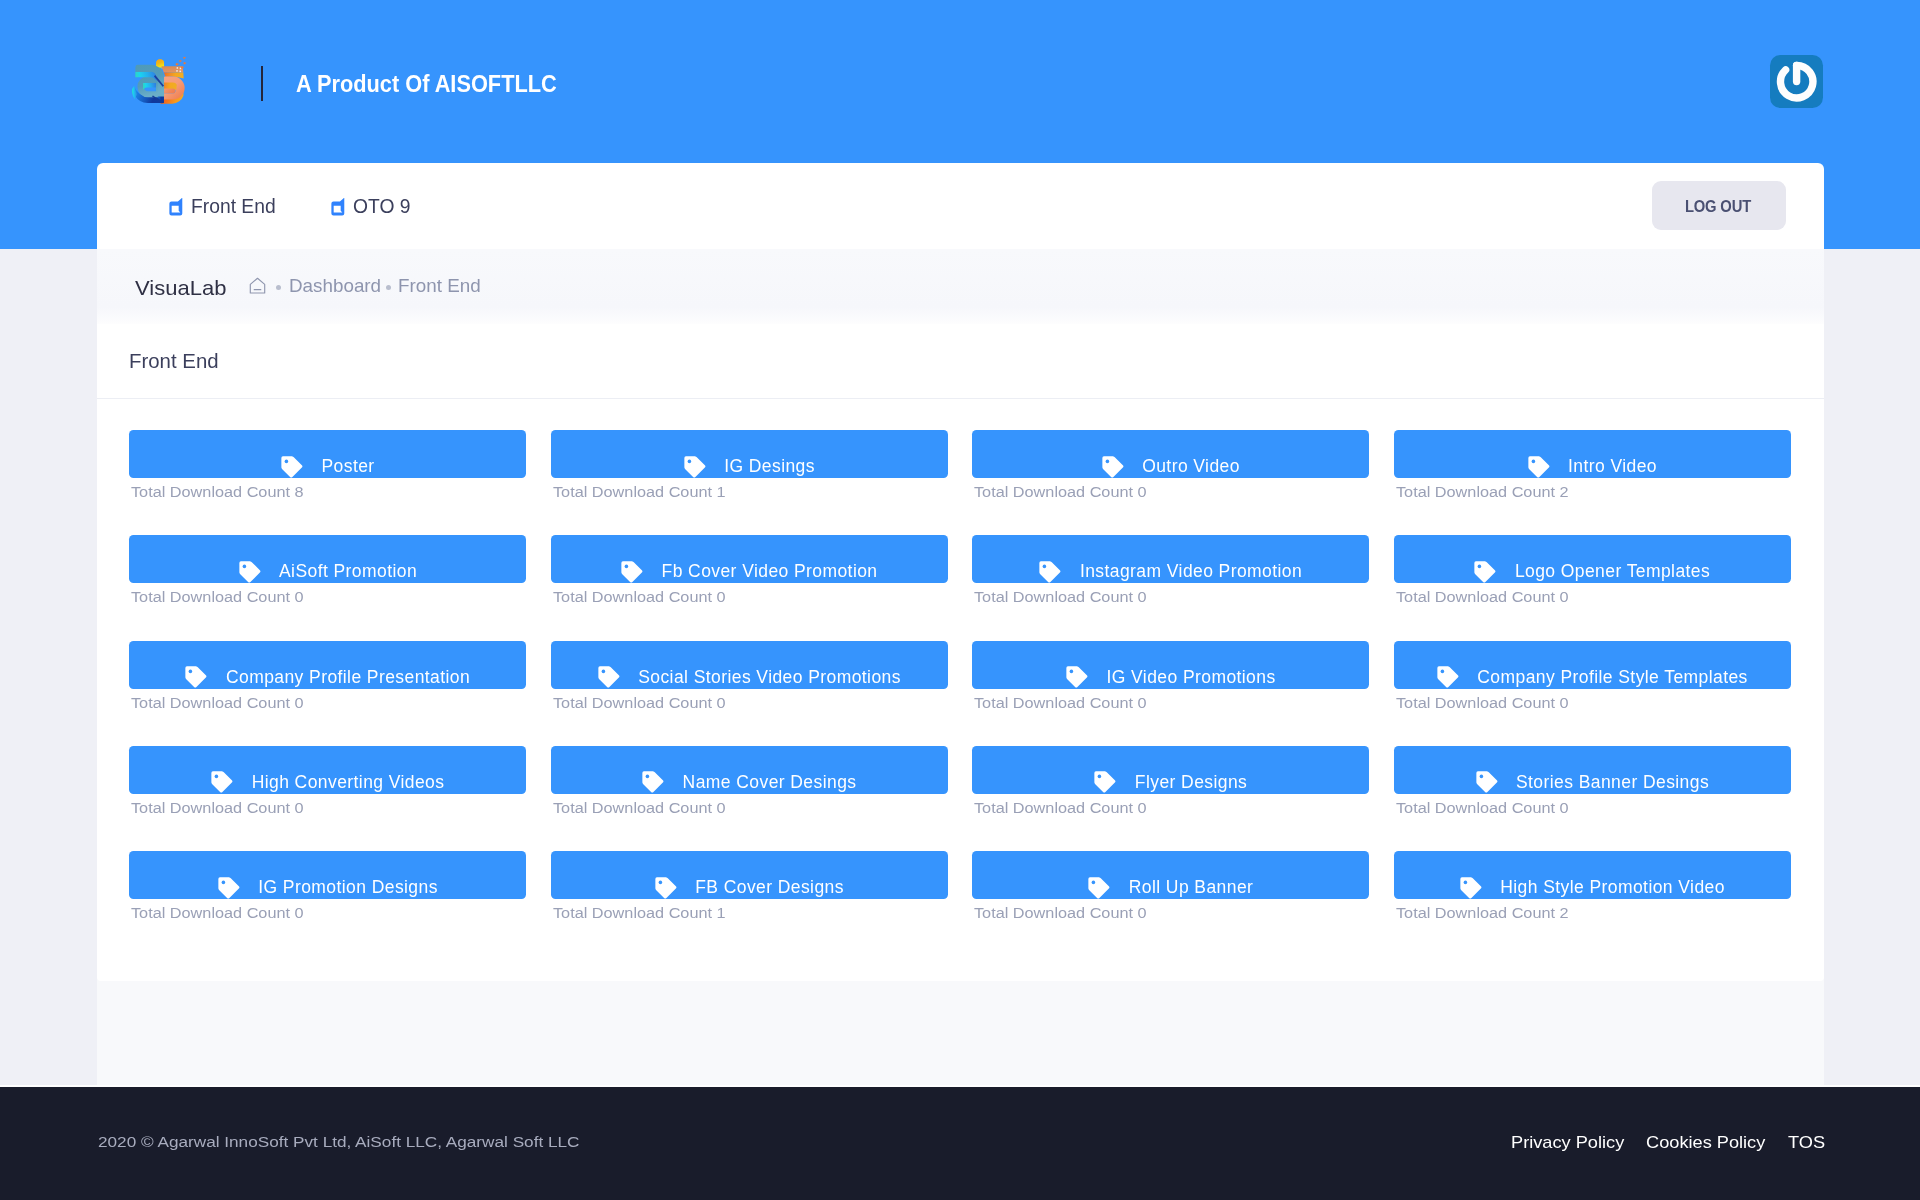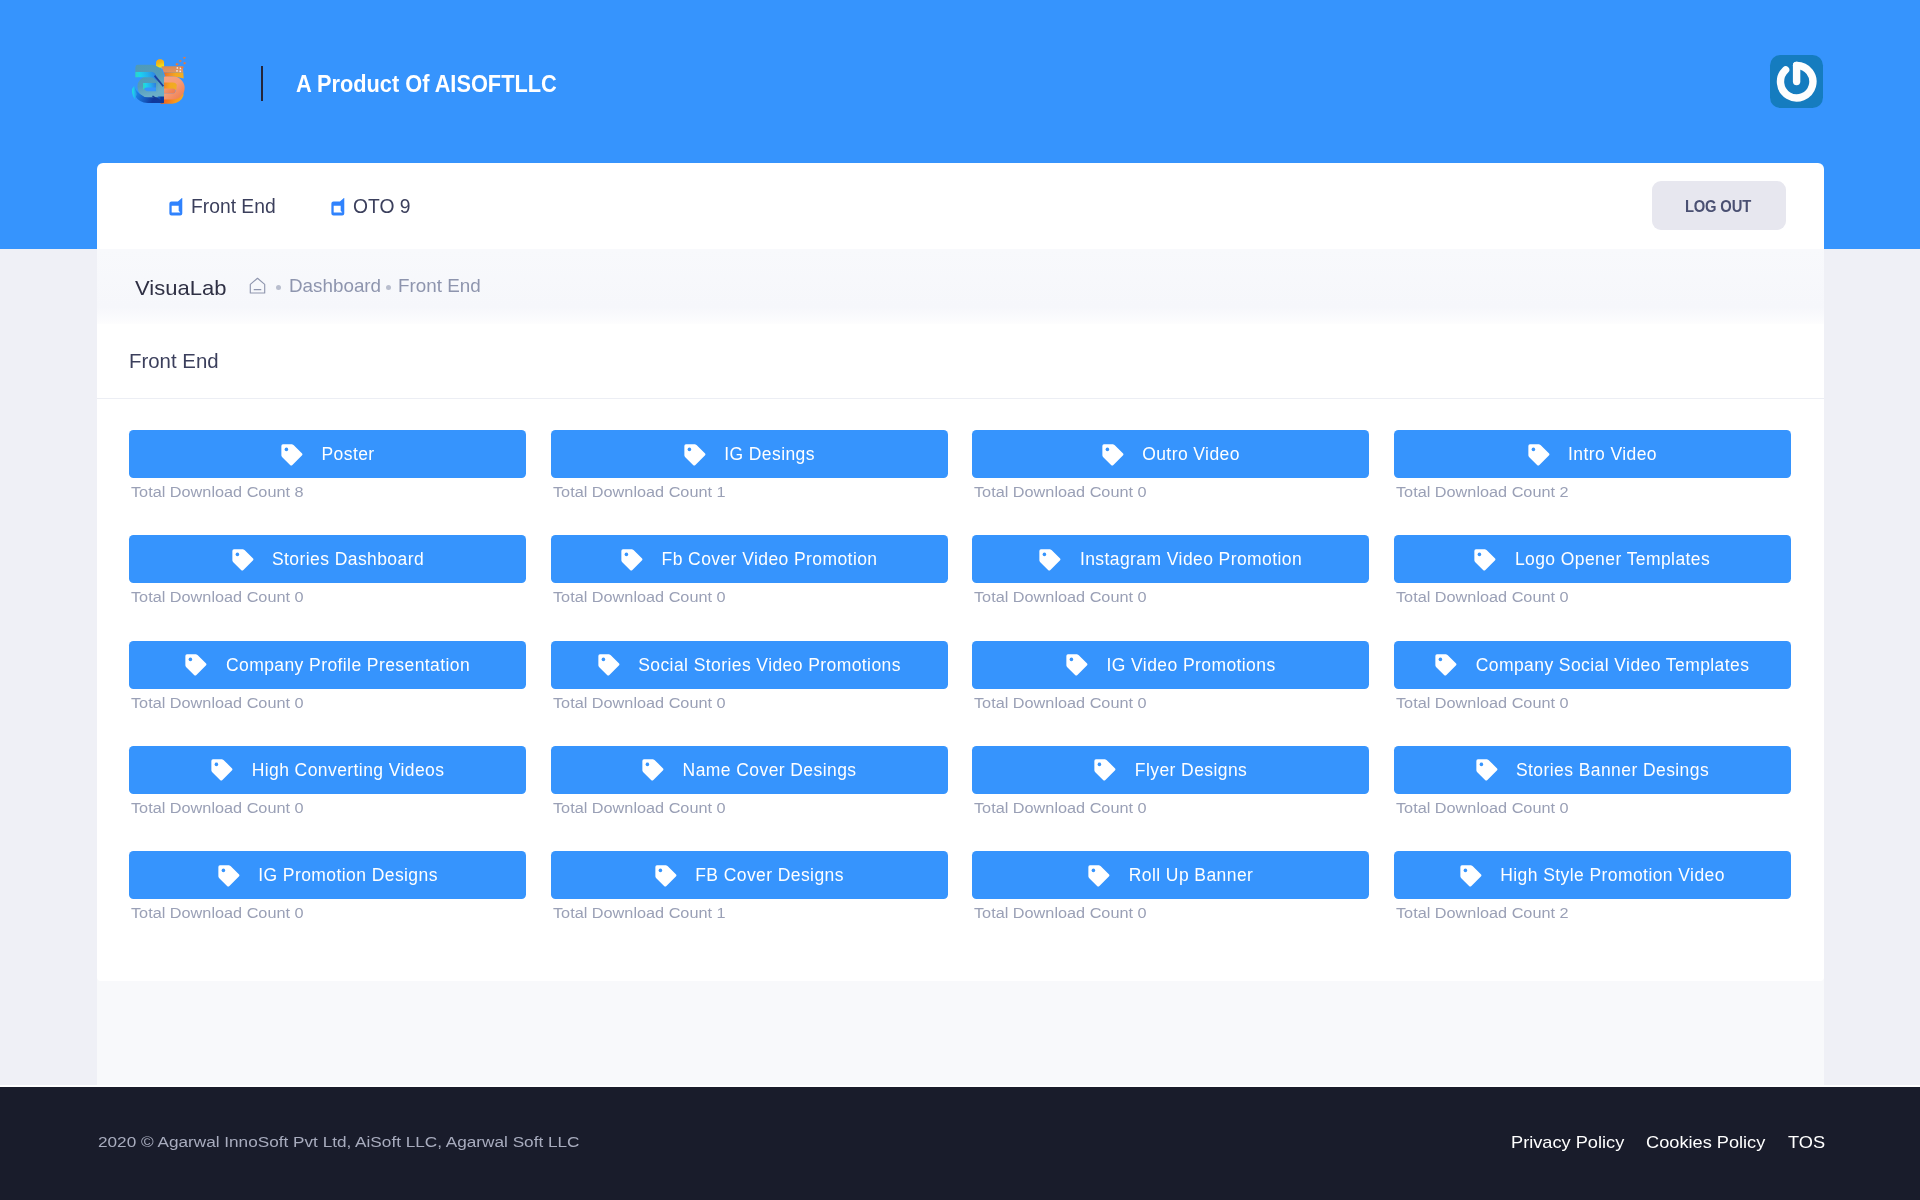--- a/index.html
+++ b/index.html
@@ -34,21 +34,21 @@
             transform:scaleX(1.035);transform-origin:left center;line-height:22px;white-space:nowrap;}
   .dot{position:absolute;top:284.5px;width:5.3px;height:5.3px;border-radius:50%;background:#b9bece;}
 
   .panel{position:absolute;left:97px;top:324px;width:1727px;height:657px;background:#ffffff;border-radius:0 0 4px 4px;}
   .panelhead{position:absolute;left:0;top:0;width:100%;height:74px;border-bottom:1px solid #eceef4;}
   .panelhead span{position:absolute;left:32px;top:24px;font-size:20px;font-weight:400;color:#3b3f5c;
                   transform:scaleX(1.02);transform-origin:left center;line-height:26px;white-space:nowrap;}
   .grid{position:absolute;left:32.3px;top:106px;width:1663px;}
   .cell{position:absolute;width:397px;}
   .tagbtn{position:absolute;left:0;top:0;width:397px;height:48px;border-radius:4.5px;background:#3694fd;}
-  .tagbtn .inner{position:absolute;left:0;top:0;width:397px;height:48px;display:flex;align-items:center;justify-content:center;}
+  .tagbtn .inner{position:absolute;left:0;top:12px;width:397px;height:48px;display:flex;align-items:center;justify-content:center;}
   .tagbtn .tic{width:22px;height:22px;margin-right:18.5px;flex:none;margin-top:1px;}
   .tagbtn .tlbl{color:#fff;font-size:17.5px;font-weight:400;line-height:22px;white-space:nowrap;
                 letter-spacing:0.42px;}
   .count{position:absolute;left:2px;top:52px;font-size:15.2px;color:#9aa0b6;transform:scaleX(1.07);
          transform-origin:left center;line-height:20px;white-space:nowrap;}
 
   .contentcol{position:absolute;left:97px;top:324px;width:1727px;height:762px;background:#f8f9fb;}
   .footsep{position:absolute;left:0;top:1085px;width:1920px;height:2px;background:#ffffff;}
   .footer{position:absolute;left:0;top:1087px;width:1920px;height:113px;background:#191c2b;}
   .copyright{position:absolute;left:98px;top:1132px;font-size:15.4px;color:#a8acbe;transform:scaleX(1.116);
@@ -263,21 +263,21 @@
         </div>
         <div class="count">Total Download Count 2</div>
       </div>
       <div class="cell" style="left: 0px; top: 105.25px;">
         <div class="tagbtn">
           <div class="inner">
             <span class="tic"><svg viewBox="0 0 24 24" width="100%" height="100%">
                 <path d="M12.4 0.4 H2.1 a1.7 1.7 0 0 0 -1.7 1.7 V12.4 a2.4 2.4 0 0 0 0.70 1.70 l8.80 8.80 a1.8 1.8 0 0 0 2.55 0 l10.3 -10.3 a1.8 1.8 0 0 0 0 -2.55 l-8.80 -8.80 a2.4 2.4 0 0 0 -1.70 -0.70 z" fill="#ffffff"></path>
                 <circle cx="5.9" cy="5.9" r="1.95" fill="#3694fd"></circle>
               </svg></span>
-            <span class="tlbl">Stories Dashboard</span>
+            <span class="tlbl">AiSoft Promotion</span>
           </div>
         </div>
         <div class="count">Total Download Count 0</div>
       </div>
       <div class="cell" style="left: 421.5px; top: 105.25px;">
         <div class="tagbtn">
           <div class="inner">
             <span class="tic"><svg viewBox="0 0 24 24" width="100%" height="100%">
                 <path d="M12.4 0.4 H2.1 a1.7 1.7 0 0 0 -1.7 1.7 V12.4 a2.4 2.4 0 0 0 0.70 1.70 l8.80 8.80 a1.8 1.8 0 0 0 2.55 0 l10.3 -10.3 a1.8 1.8 0 0 0 0 -2.55 l-8.80 -8.80 a2.4 2.4 0 0 0 -1.70 -0.70 z" fill="#ffffff"></path>
                 <circle cx="5.9" cy="5.9" r="1.95" fill="#3694fd"></circle>
@@ -347,21 +347,21 @@
         </div>
         <div class="count">Total Download Count 0</div>
       </div>
       <div class="cell" style="left: 1264.5px; top: 210.5px;">
         <div class="tagbtn">
           <div class="inner">
             <span class="tic"><svg viewBox="0 0 24 24" width="100%" height="100%">
                 <path d="M12.4 0.4 H2.1 a1.7 1.7 0 0 0 -1.7 1.7 V12.4 a2.4 2.4 0 0 0 0.70 1.70 l8.80 8.80 a1.8 1.8 0 0 0 2.55 0 l10.3 -10.3 a1.8 1.8 0 0 0 0 -2.55 l-8.80 -8.80 a2.4 2.4 0 0 0 -1.70 -0.70 z" fill="#ffffff"></path>
                 <circle cx="5.9" cy="5.9" r="1.95" fill="#3694fd"></circle>
               </svg></span>
-            <span class="tlbl">Company Social Video Templates</span>
+            <span class="tlbl">Company Profile Style Templates</span>
           </div>
         </div>
         <div class="count">Total Download Count 0</div>
       </div>
       <div class="cell" style="left: 0px; top: 315.75px;">
         <div class="tagbtn">
           <div class="inner">
             <span class="tic"><svg viewBox="0 0 24 24" width="100%" height="100%">
                 <path d="M12.4 0.4 H2.1 a1.7 1.7 0 0 0 -1.7 1.7 V12.4 a2.4 2.4 0 0 0 0.70 1.70 l8.80 8.80 a1.8 1.8 0 0 0 2.55 0 l10.3 -10.3 a1.8 1.8 0 0 0 0 -2.55 l-8.80 -8.80 a2.4 2.4 0 0 0 -1.70 -0.70 z" fill="#ffffff"></path>
                 <circle cx="5.9" cy="5.9" r="1.95" fill="#3694fd"></circle>

